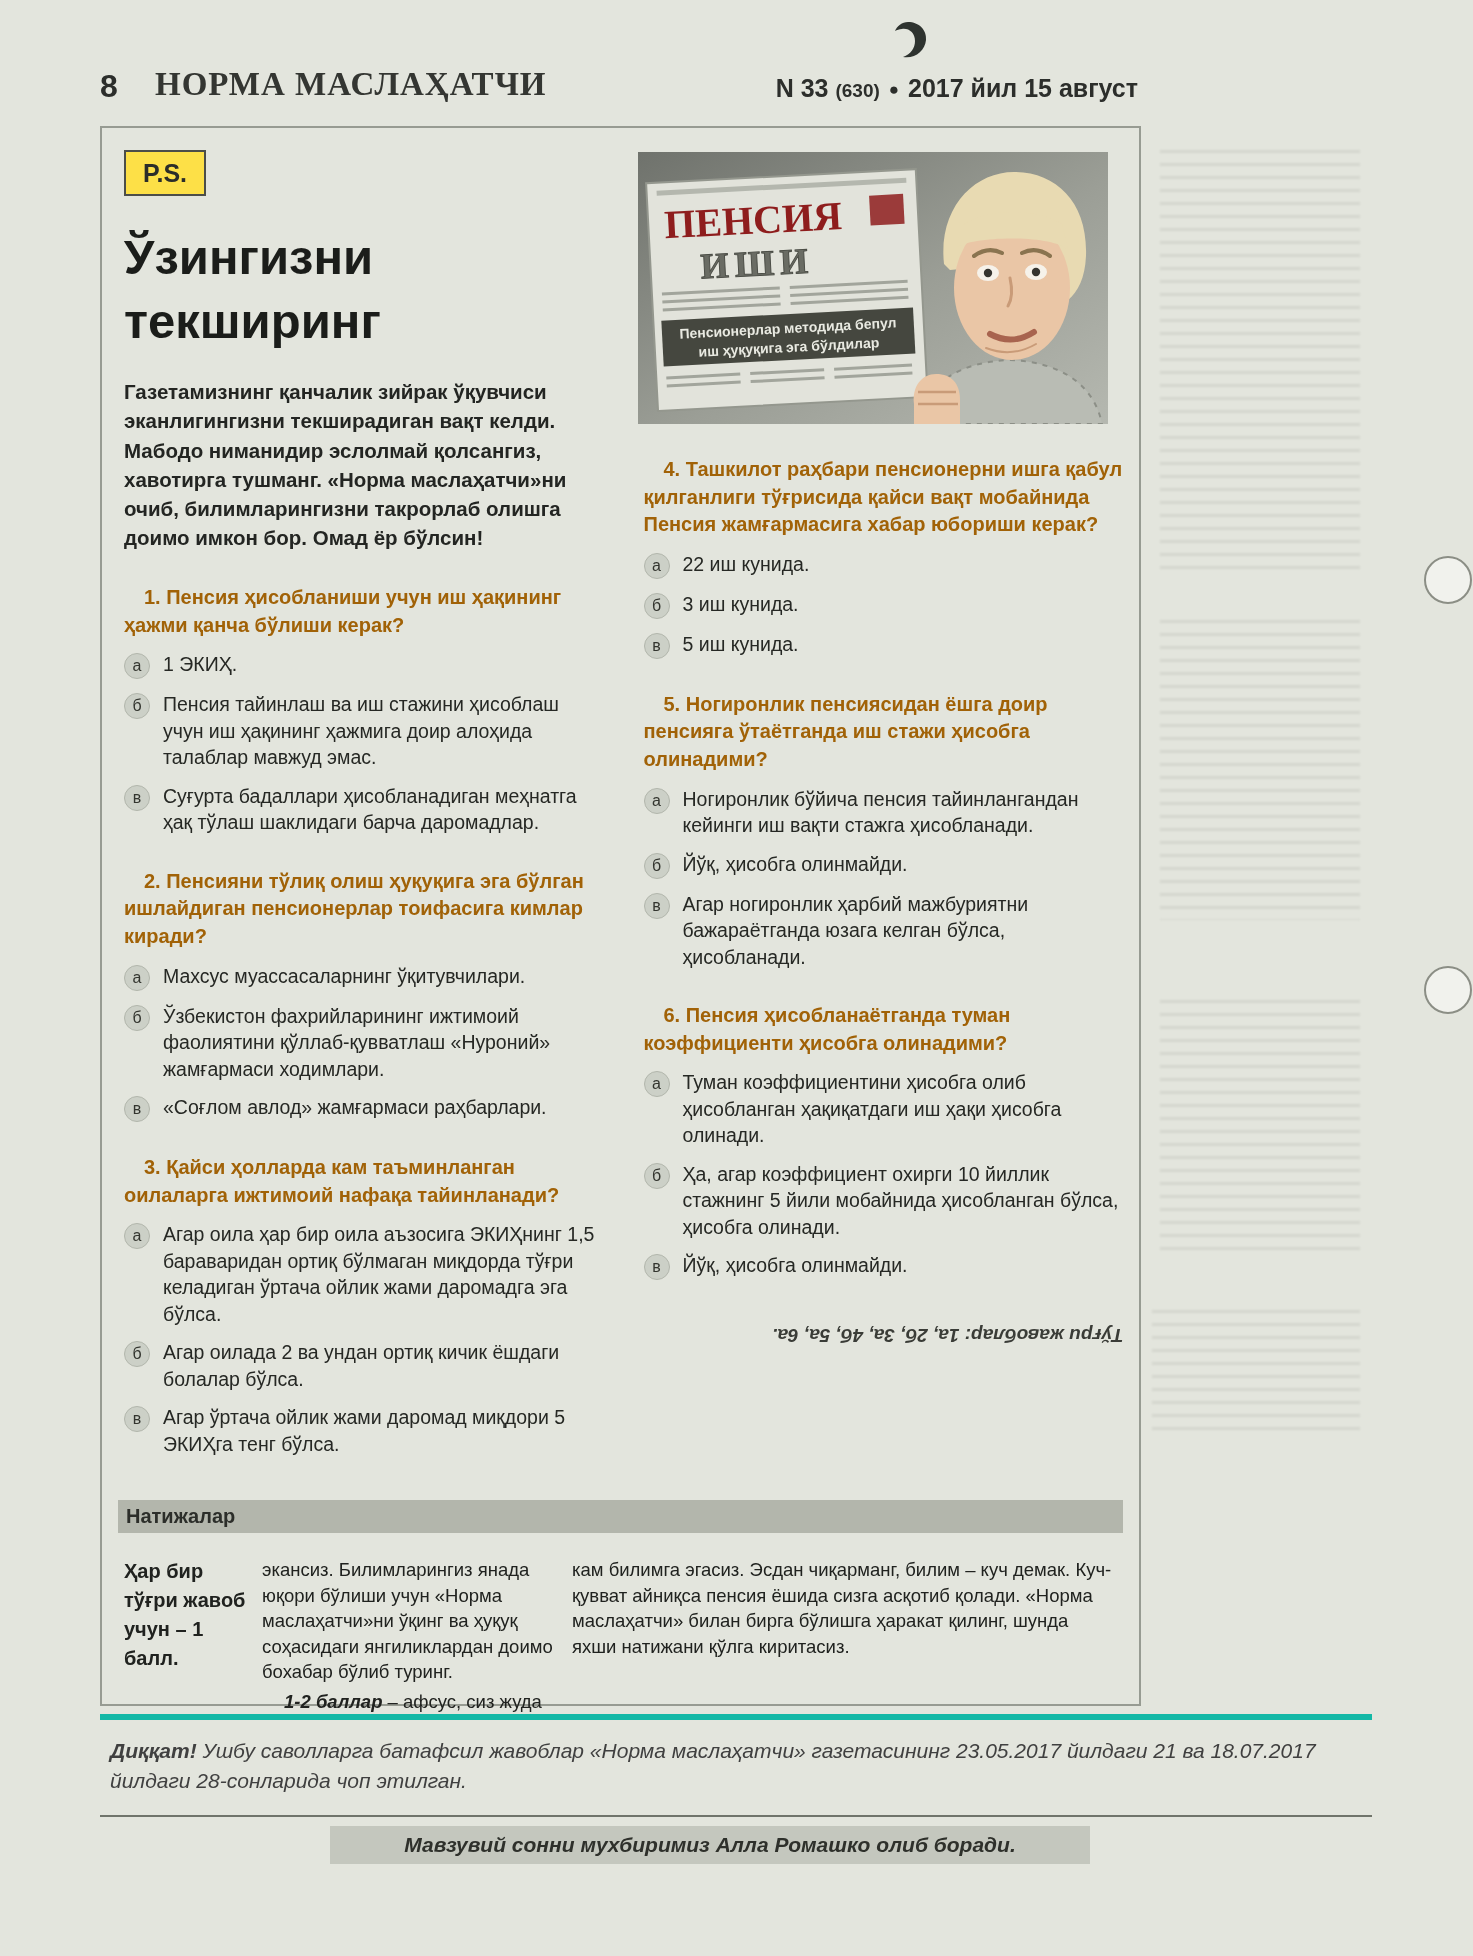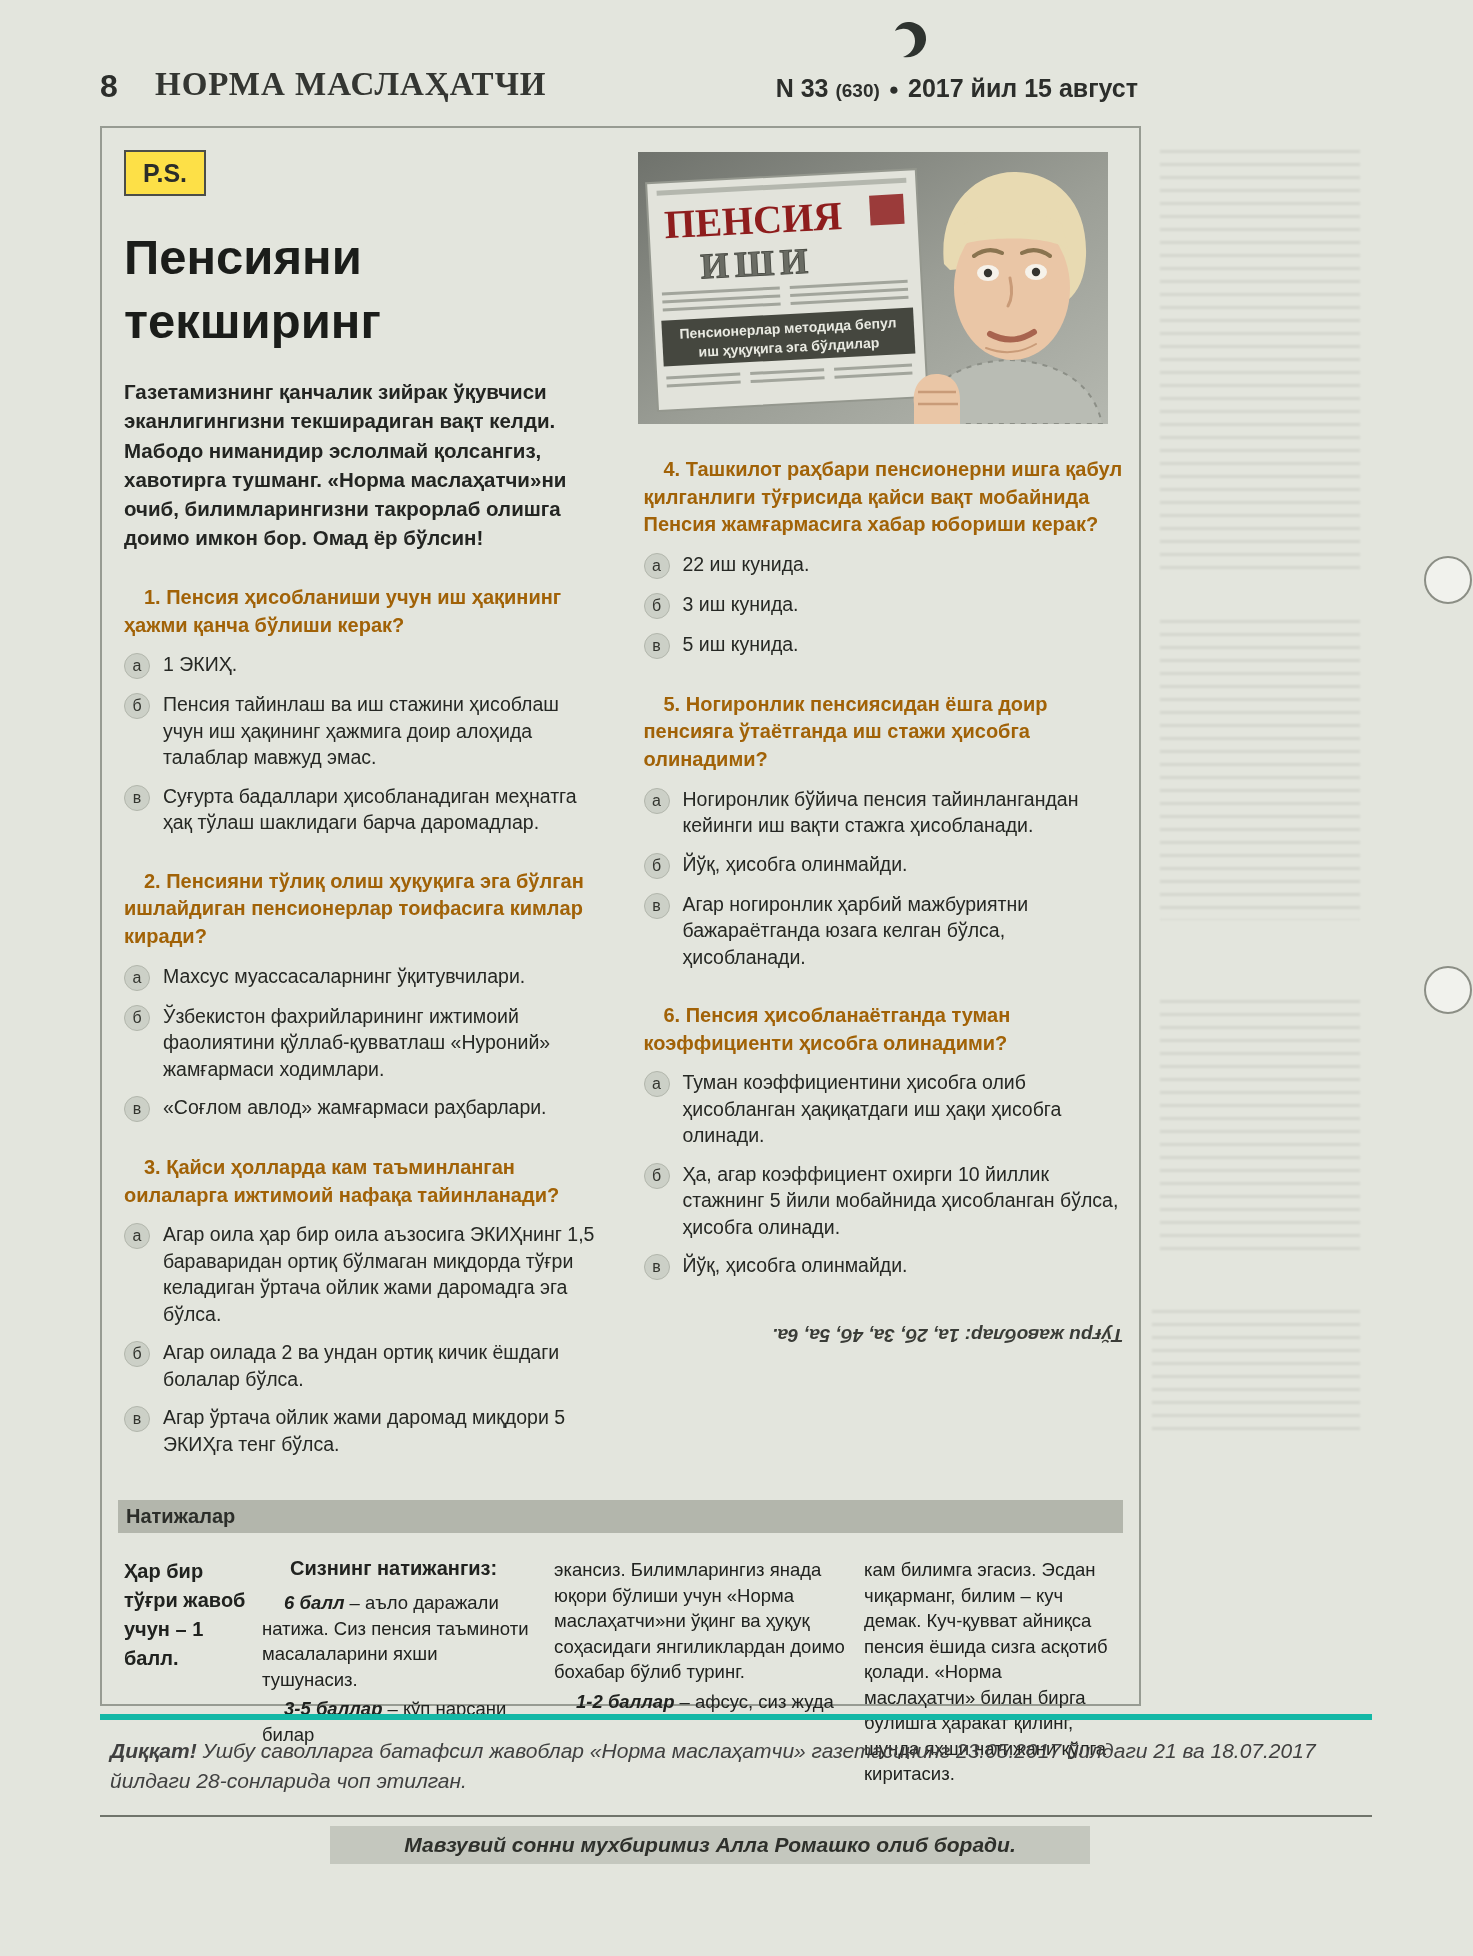--- a/index.html
+++ b/index.html
@@ -119,21 +119,21 @@
     <span class="bullet">●</span>
     <span>2017 йил 15 август</span>
   </div>
 
   <div class="content-box">
     <div class="quiz-row">
 
       <div class="col">
         <div class="ps-badge">P.S.</div>
         <h1 class="big-title">
-          <span>Пенсияни</span><br>
+          <span>Ўзингизни</span><br>
           <span>текширинг</span>
         </h1>
         <p class="intro">Газетамизнинг қанчалик зийрак ўқувчиси эканлигингизни текширадиган вақт келди. Мабодо ниманидир эслолмай қолсангиз, хавотирга тушманг. «Норма маслаҳатчи»ни очиб, билимларингизни такрорлаб олишга доимо имкон бор. Омад ёр бўлсин!</p>
         <div id="left-questions">
             <div class="question">
               <p class="q-title">1. Пенсия ҳисобланиши учун иш ҳақининг ҳажми қанча бўлиши керак?</p>
               <div class="option">
                 <span class="letter">а</span>
                 <span class="opt-text">1 ЭКИҲ.</span>
               </div>
@@ -287,25 +287,20 @@
           </div>
         <p class="answers-note">Тўғри жавоблар: 1а, 2б, 3а, 4б, 5а, 6а.</p>
       </div>
     </div>
 
     <div class="results-bar">
       <span>Натижалар</span>
     </div>
     <div class="results-grid">
       <div class="r-col1">Ҳар бир тўғри жавоб учун – 1 балл.</div>
-      <div class="r-col2">
-        <p class="r-title">Сизнинг натижангиз:</p>
-        <p class="r-p"><span class="r-lead">6 балл</span><span> – аъло даражали натижа. Сиз пенсия таъминоти масалаларини яхши тушунасиз.</span></p>
-        <p class="r-p"><span class="r-lead">3-5 баллар</span><span> – кўп нарсани билар</span></p>
-      </div>
       <div class="r-col3">
         <p class="r-p" style="text-indent:0;">экансиз. Билимларингиз янада юқори бўлиши учун «Норма маслаҳатчи»ни ўқинг ва ҳуқуқ соҳасидаги янгиликлардан доимо бохабар бўлиб туринг.</p>
         <p class="r-p"><span class="r-lead">1-2 баллар</span><span> – афсус, сиз жуда</span></p>
       </div>
       <div class="r-col4">
         <p class="r-p" style="text-indent:0;">кам билимга эгасиз. Эсдан чиқарманг, билим – куч демак. Куч-қувват айниқса пенсия ёшида сизга асқотиб қолади. «Норма маслаҳатчи» билан бирга бўлишга ҳаракат қилинг, шунда яхши натижани қўлга киритасиз.</p>
       </div>
     </div>
   </div>
 

